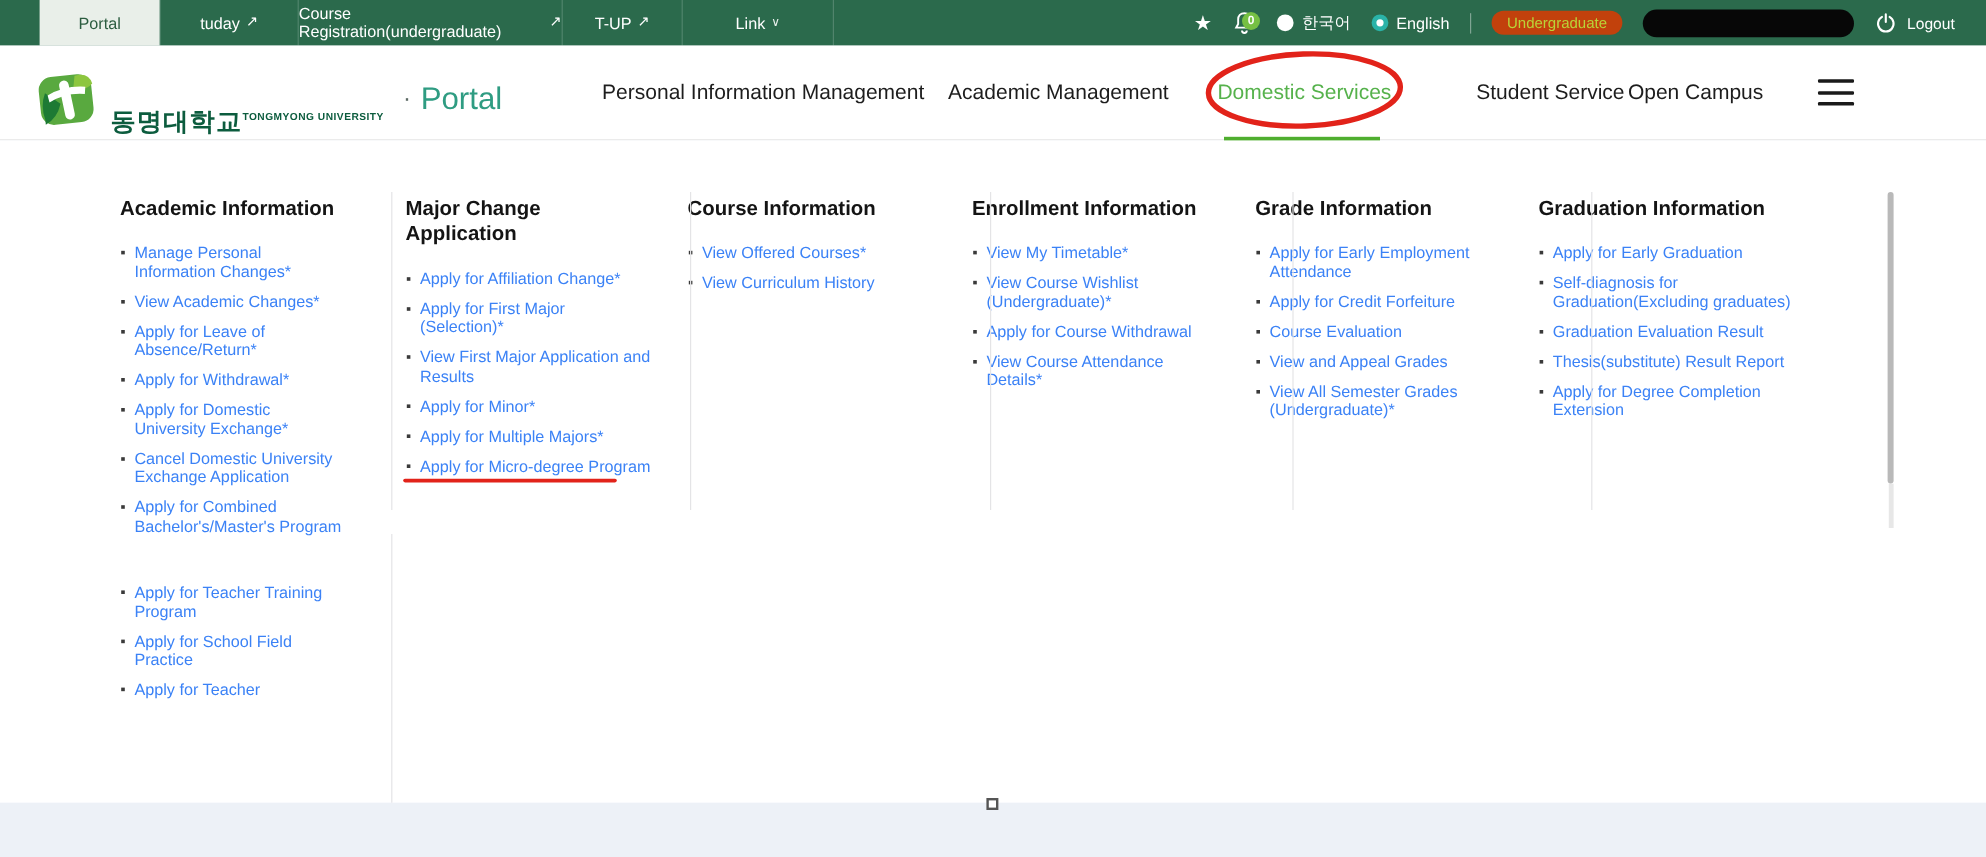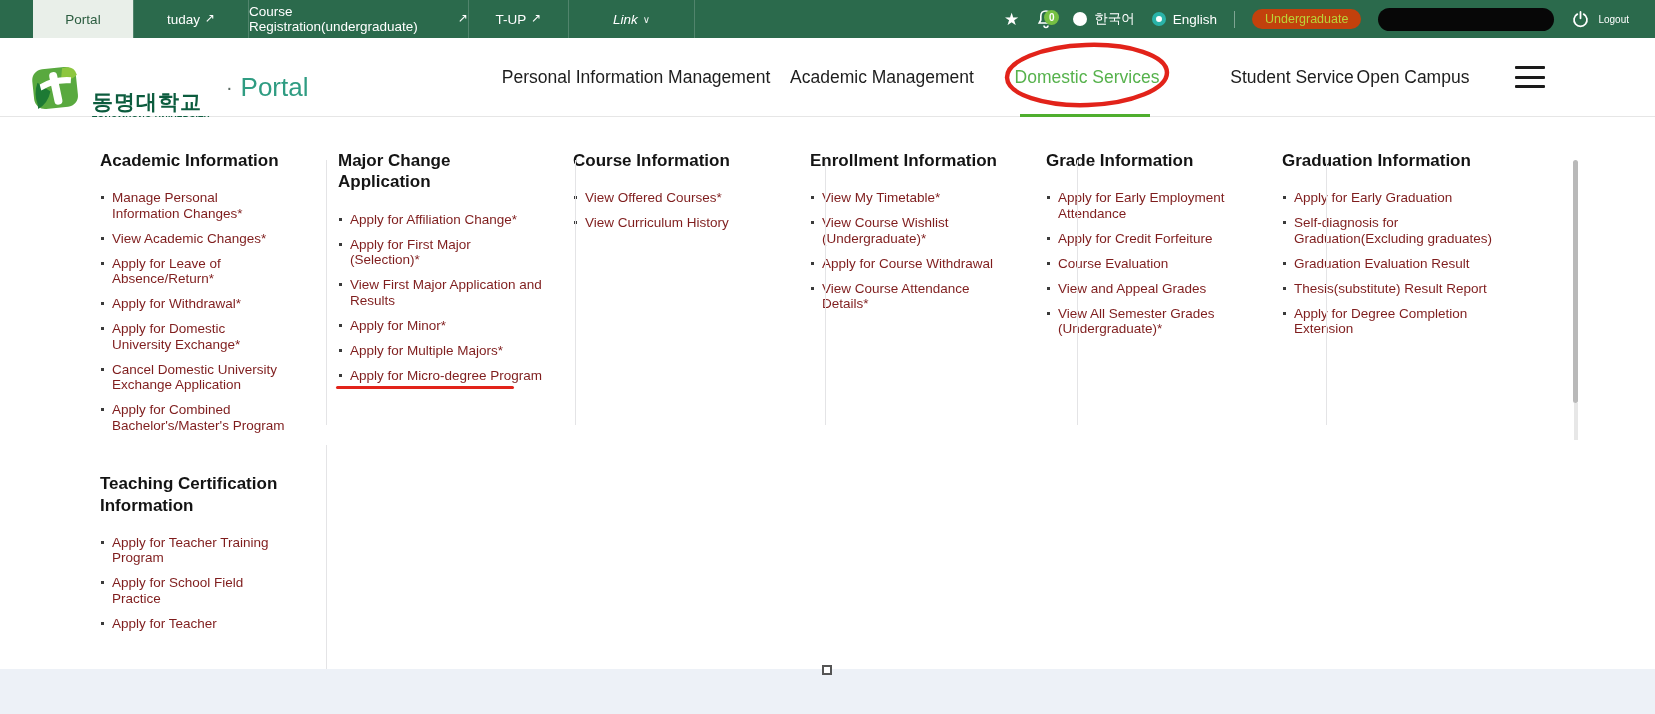--- a/index.html
+++ b/index.html
@@ -8,67 +8,67 @@
 
   
   .topbar { position:relative; height:38px; background:#2b6a4c; display:flex; align-items:stretch; }
   .tabs { display:flex; align-items:stretch; padding-left:33px; }
   .tab { display:flex; align-items:center; justify-content:center; gap:5px;
          color:#fff; font-size:13.5px; cursor:pointer; border-left:1px solid rgba(255,255,255,.18); }
   .tab:first-child { border-left:none; }
   .tab.active { background:#e9efe9; color:#2b5c3f; border-left:none; }
   .tab .ext { font-size:12px; margin-top:-2px; }
   .tab .chev { font-size:10px; opacity:.9; margin-top:1px; }
-  .t-portal{width:100px;} .t-tuday{width:115px;} .t-course{width:220px;} .t-tup{width:100px;} .t-link{width:127px; border-right:1px solid rgba(255,255,255,.18);font-style:italic;}
+  .t-portal{width:100px;} .t-tuday{width:115px;} .t-course{width:220px;} .t-tup{width:100px;} .t-link{width:127px; border-right:1px solid rgba(255,255,255,.18);}
 
   .top-right { margin-left:auto; display:flex; align-items:center; gap:17px; padding-right:26px; }
   .star { color:#fff; font-size:17px; line-height:1; cursor:pointer; }
   .bellwrap { position:relative; cursor:pointer; display:flex; align-items:center; }
   .badge { position:absolute; left:8px; top:2px; min-width:15px; height:15px; border-radius:8px;
            background:#76c043; color:#fff; font-size:10px; font-weight:bold;
            display:flex; align-items:center; justify-content:center; padding:0 3px; }
   .lang { display:flex; align-items:center; gap:7px; color:#fff; font-size:13.5px; cursor:pointer; }
   .lang .dot { width:14px; height:14px; border-radius:50%; background:#fff; }
   .lang.sel .dot { background:#fff; border:4px solid #2ab3a8; }
   .vline { width:1px; height:17px; background:rgba(255,255,255,.4); }
   .rolepill { background:#c2410c; color:#bad338; font-size:12.5px; padding:3px 13px; border-radius:12px; }
   .redacted { width:176px; height:23px; border-radius:12px; background:#070707; cursor:pointer; }
-  .logout { display:flex; align-items:center; gap:8px; color:#fff; font-size:10px; cursor:pointer; }
+  .logout { display:flex; align-items:center; gap:8px; color:#fff; font-size:13px; cursor:pointer; }
 
   
   .header { position:relative; height:79px; background:#fff; border-bottom:1px solid #e6e6e6; }
   .brand { position:absolute; left:28px; top:13px; display:flex; align-items:center; gap:10px; }
-  .brand-text { display:flex; flex-direction:column; line-height:1.05;margin-top:40px; }
+  .brand-text { display:flex; flex-direction:row; line-height:1.05;margin-top:40px; }
   .brand-kr { color:#0c5c3e; font-size:21px; font-weight:bold; letter-spacing:1px; }
   .brand-en { color:#0c5c3e; font-size:8.5px; font-weight:bold; letter-spacing:.4px; margin-top:2px; }
   .brand-portal { display:flex; align-items:center; gap:8px; margin-left:6px; }
   .brand-dot { color:#5c6a64; font-size:20px; }
   .brand-prod { color:#2f9c82; font-size:26px; }
 
   .mainnav { position:absolute; inset:0; }
   .nav-item { position:absolute; top:50%; transform:translate(-50%,-50%);
               font-size:17.5px; color:#1d1d1d; white-space:nowrap; cursor:pointer; }
   .nav-item.active { color:#56b24c; }
   .n0{left:636px;} .n1{left:882px;} .n2{left:1087px;} .n3{left:1257px;margin-left:35px;} .n4{left:1413px;}
   .hamburger { position:absolute; right:110px; top:50%; transform:translateY(-50%);
                width:30px; height:22px; display:flex; flex-direction:column; justify-content:space-between; cursor:pointer; }
   .hamburger span { display:block; height:3px; background:#1a1a1a; border-radius:1px; }
 
   .green-underline { position:absolute; left:1020px; bottom:-2px; width:130px; height:4px; background:#4fae2f; }
   .annot-ellipse { position:absolute; left:0; top:0; pointer-events:none; }
 
   
   .megamenu { position:relative; height:552px; background:#fff; }
-  .col { position:absolute; top:33px; }
+  .col { position:absolute; top:46px; }
   .c0{left:100px; width:185px;} .c1{left:338px; width:205px;} .c2{left:573px; width:200px;}
   .c3{left:810px; width:200px;} .c4{left:1046px; width:180px;} .c5{left:1282px; width:212px;}
   .group + .group { margin-top:40px; }
   .gtitle { font-size:17px; font-weight:bold; color:#141414; line-height:1.25; margin-bottom:19px; }
   .gl { list-style:none; }
-  .gl li { position:relative; padding-left:12px; font-size:13.5px; color:#7f1d1d;
+  .gl li { position:relative; padding-left:12px; font-size:13.5px; color:#3b82f6;
            line-height:15.5px; margin-bottom:9.5px; cursor:pointer; }
   .gl li::before { content:""; position:absolute; left:1px; top:6px; width:3px; height:3px; background:#3a3a3a; }
   .gl li.red-underline::after { content:""; position:absolute; left:-2px; bottom:-6px;
            width:178px; height:3px; background:#e2231a; border-radius:2px; }
 
   .vsep { position:absolute; width:1px; background:#e4e4e6; top:43px; height:265px; }
   .s0{left:326px;} .s1{left:575px;} .s2{left:825px;} .s3{left:1077px;} .s4{left:1326px;}
   .vsep2 { position:absolute; width:1px; background:#e4e4e6; left:326px; top:328px; height:224px; }
 
   .sb-thumb { position:absolute; left:1573px; top:43px; width:5px; height:243px;
@@ -186,21 +186,20 @@
         <li>Manage Personal Information Changes*</li>
         <li>View Academic Changes*</li>
         <li>Apply for Leave of Absence/Return*</li>
         <li>Apply for Withdrawal*</li>
         <li>Apply for Domestic University Exchange*</li>
         <li>Cancel Domestic University Exchange Application</li>
         <li>Apply for Combined Bachelor's/Master's Program</li>
       </ul>
     </div>
     <div class="group">
-      <div class="gtitle">Teaching Certification Information</div>
       <ul class="gl">
         <li>Apply for Teacher Training Program</li>
         <li>Apply for School Field Practice</li>
         <li>Apply for Teacher</li>
       </ul>
     </div>
   </div>
 
   <div class="col c1">
     <div class="group">

